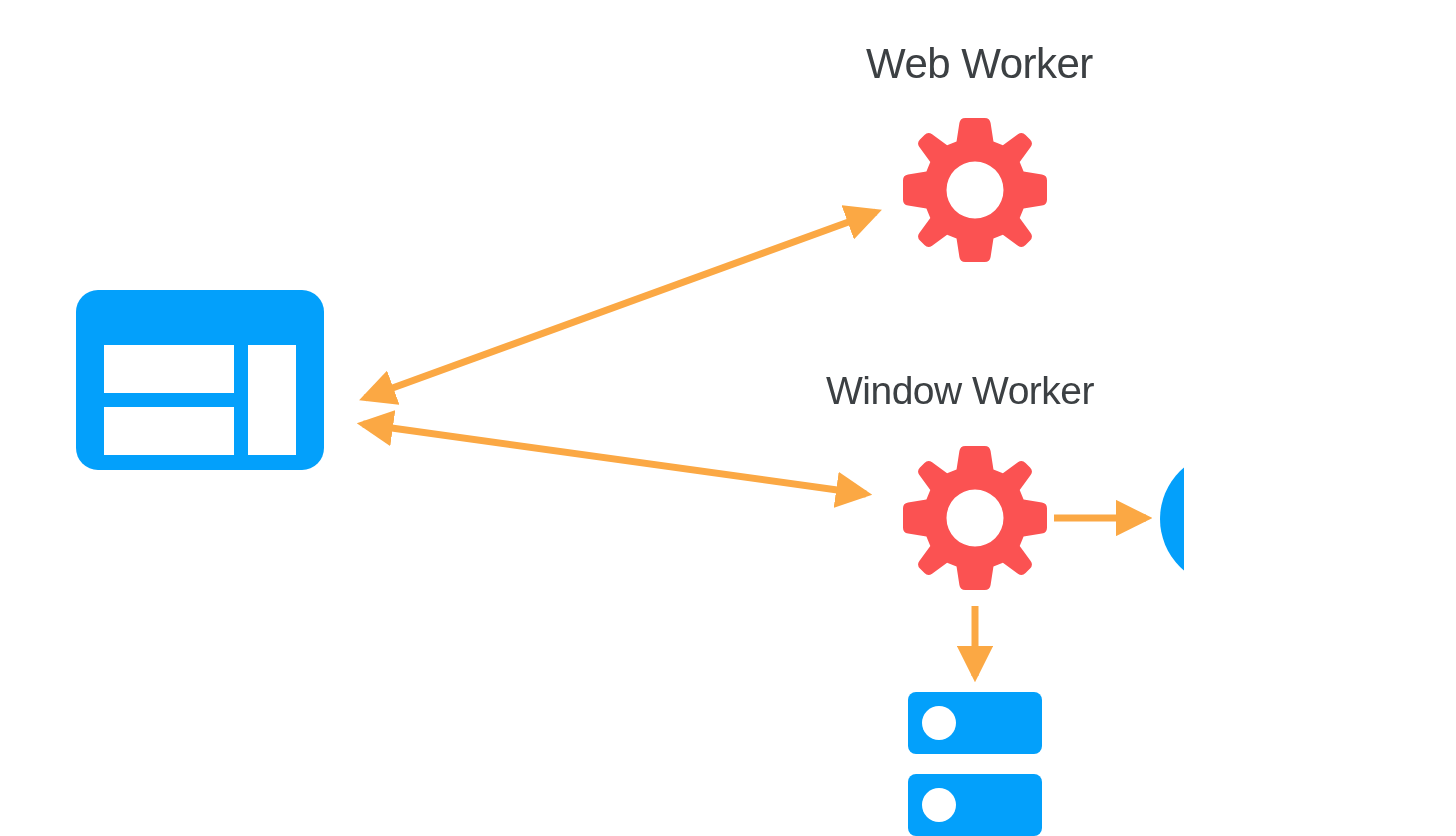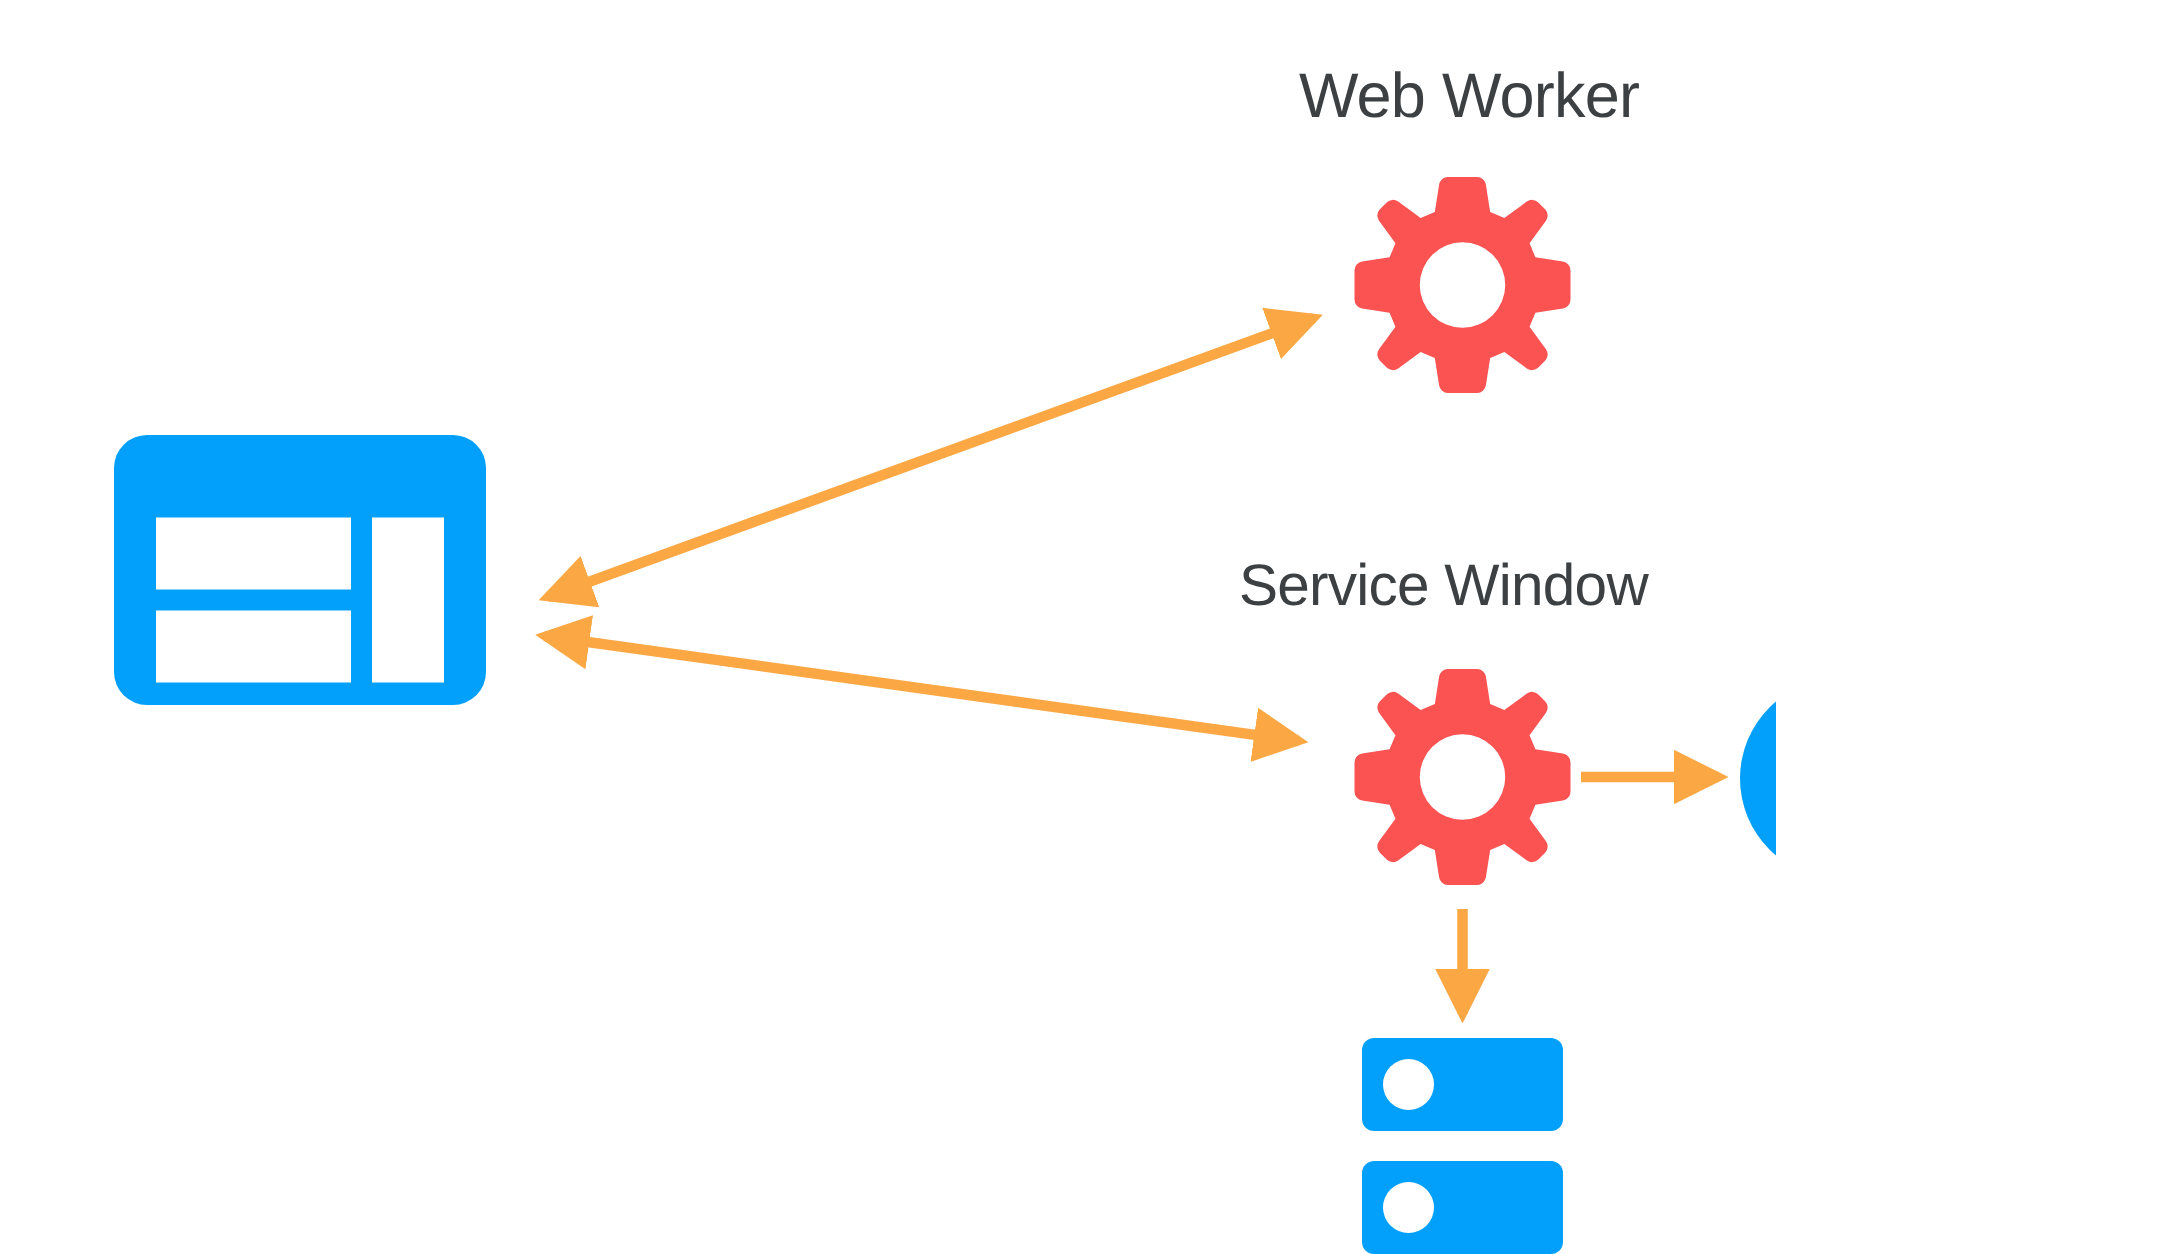--- a/index.html
+++ b/index.html
@@ -170,16 +170,16 @@
     <svg viewBox="0 0 134 144" width="134" height="144">
       <rect x="0" y="0" width="134" height="62" rx="8" ry="8" fill="#03A0FB"></rect>
       <circle cx="31" cy="31" r="17" fill="#FFFFFF"></circle>
       <rect x="0" y="82" width="134" height="62" rx="8" ry="8" fill="#03A0FB"></rect>
       <circle cx="31" cy="113" r="17" fill="#FFFFFF"></circle>
     </svg>
   </div>
 
   <div class="label" id="label-web-worker">Web Worker</div>
 
-  <div class="label" id="label-service-worker">Service Window</div>
+  <div class="label" id="label-service-worker">Window Worker</div>
 
 
 </div>
 
 </body></html>

